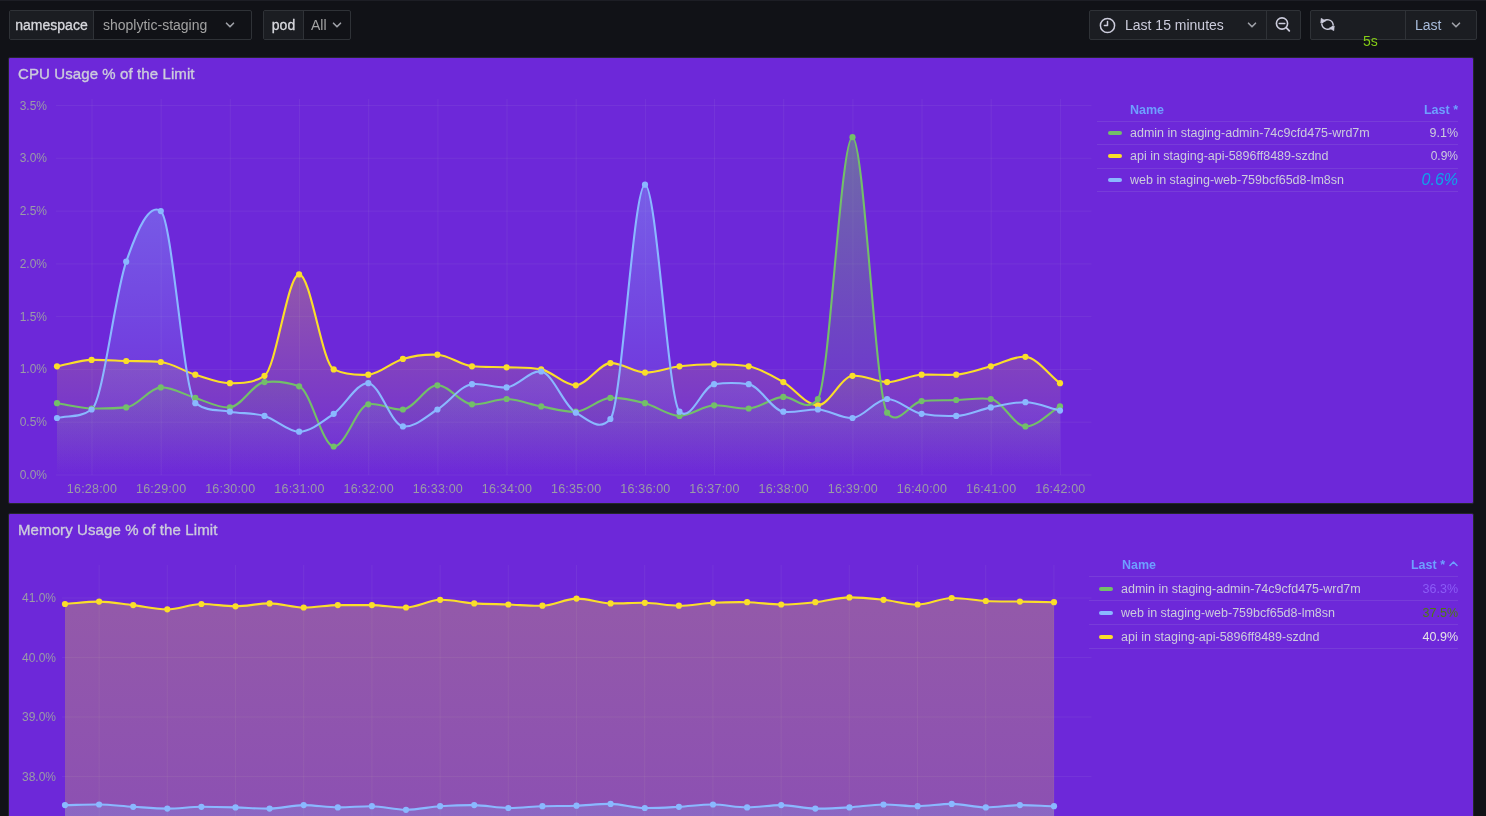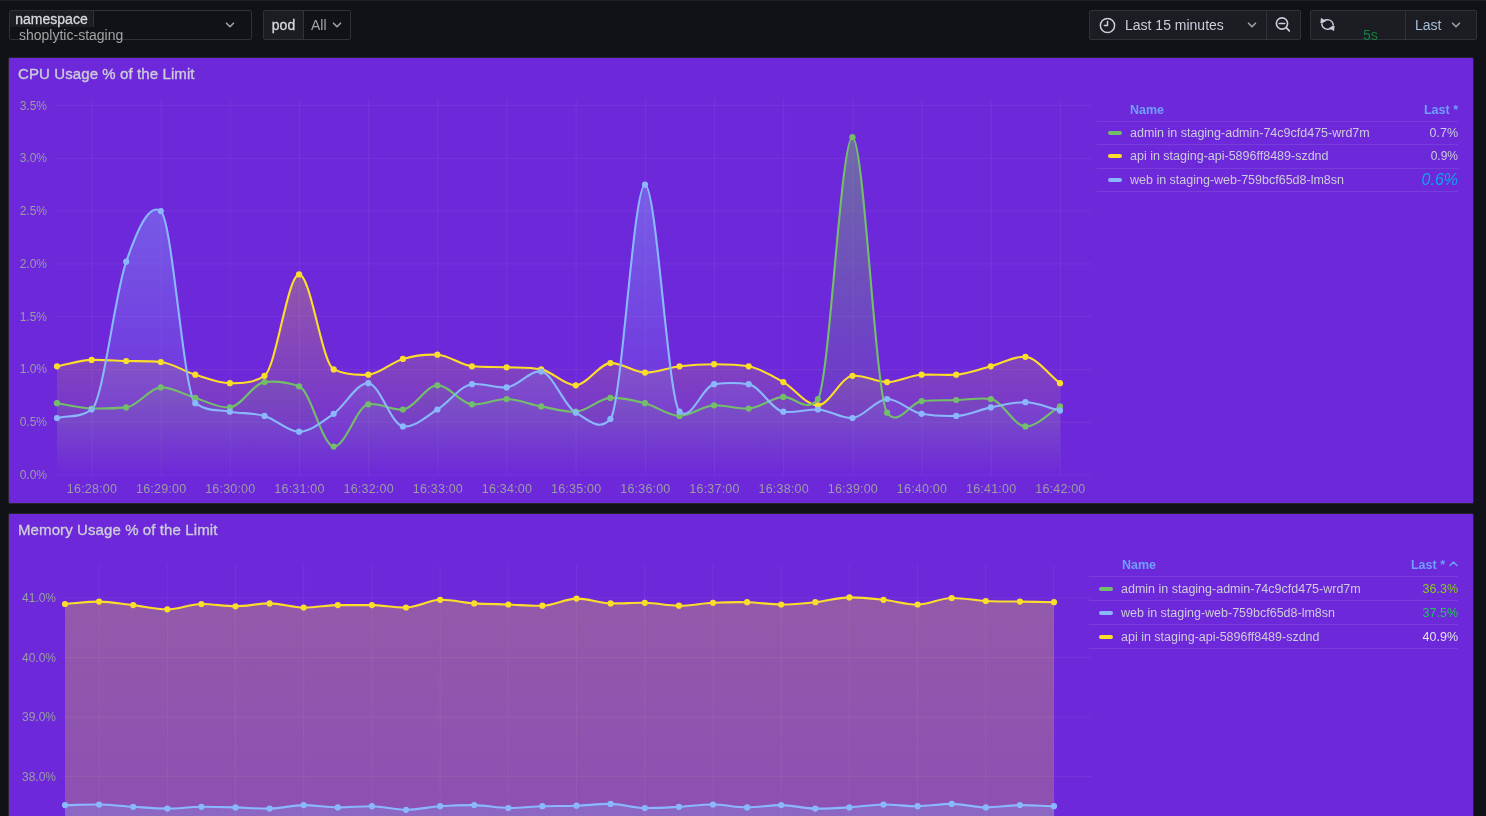--- a/index.html
+++ b/index.html
@@ -12,21 +12,21 @@
   border-radius:2px; background:#111217; display:flex; align-items:stretch; }
 .ctl .lab { background:#1b1d22; display:flex; align-items:center; justify-content:center;
   color:#d8d9de; font-size:14px; font-weight:500; border-right:1px solid #2f3237; flex:none; -webkit-text-stroke:0.3px #d8d9de; }
 .ctl .val { display:flex; align-items:center; color:#a3a3a3; font-size:14px; white-space:nowrap; }
 .btngrp { position:absolute; top:10px; height:30px; border:1px solid #2f3237;
   border-radius:2px; background:#1b1d22; }
 </style></head>
 <body>
 <div style="position:absolute;left:0;top:0;width:1486px;height:1px;background:rgba(204,204,220,0.07);"></div>
 
-<div class="ctl" style="left:9px; width:243px;flex-direction:column;">
+<div class="ctl" style="left:9px; width:243px;">
   <div class="lab" style="width:84px;">namespace</div>
   <div class="val" style="padding-left:9px;">shoplytic-staging</div>
 </div>
 <svg style="position:absolute;left:224px;top:19px" width="12" height="12" viewBox="0 0 12 12">
     <path d="M2.5 4.2 L6 7.8 L9.5 4.2" fill="none" stroke="#9fa1a8" stroke-width="1.6" stroke-linecap="round" stroke-linejoin="round"></path>
   </svg>
 <div class="ctl" style="left:263px; width:88px;">
   <div class="lab" style="width:40px;">pod</div>
   <div class="val" style="padding-left:7px;">All</div>
 </div>
@@ -49,21 +49,21 @@
     <line x1="12.2" y1="11.7" x2="15.3" y2="14.8" stroke="#ccccdc" stroke-width="1.8" stroke-linecap="round"></line>
   </svg>
 <div class="btngrp" style="left:1309.5px; width:167px;"></div>
 <div style="position:absolute;left:1405px;top:10px;width:1px;height:30px;background:#2f3237;"></div>
 <svg style="position:absolute;left:1319px;top:16px" width="17" height="17" viewBox="0 0 24 24">
     <path d="M4.6 9.3 A8.4 8.4 0 0 1 20.1 12.9" fill="none" stroke="#ccccdc" stroke-width="2" stroke-linecap="round"></path>
     <path d="M2.4 9.9 L3.1 3.3 L9.4 7.0 Z" fill="#ccccdc" stroke="#ccccdc" stroke-width="0.8" stroke-linejoin="round"></path>
     <path d="M19.4 14.7 A8.4 8.4 0 0 1 3.9 11.1" fill="none" stroke="#ccccdc" stroke-width="2" stroke-linecap="round"></path>
     <path d="M21.6 14.1 L20.9 20.7 L14.6 17.0 Z" fill="#ccccdc" stroke="#ccccdc" stroke-width="0.8" stroke-linejoin="round"></path>
   </svg>
-<span style="position:absolute;left:1363px;top:27px;font-size:14px;color:#15803d;font-weight:500;">5s</span>
+<span style="position:absolute;left:1363px;top:33px;font-size:14px;color:#84cc16;font-weight:500;">5s</span>
 <span style="position:absolute;left:1415px;top:17px;font-size:14px;color:#a9bcdc;font-weight:500;">Last</span>
 <svg style="position:absolute;left:1450px;top:19px" width="12" height="12" viewBox="0 0 12 12">
     <path d="M2.5 4.2 L6 7.8 L9.5 4.2" fill="none" stroke="#9fa1a8" stroke-width="1.6" stroke-linecap="round" stroke-linejoin="round"></path>
   </svg>
 
 <div class="panel" style="top:57px; height:447px;">
     <span class="ptitle">CPU Usage % of the Limit</span>
   </div>
 <div class="panel" style="top:513px; height:317px;">
     <span class="ptitle">Memory Usage % of the Limit</span>
@@ -324,21 +324,21 @@
 </svg>
 <div style="position:absolute;left:1097px;top:0;width:389px;">
     <div style="position:absolute;left:0;right:28px;top:98.5px;">
 <div style="height:23.4px;display:flex;align-items:center;border-bottom:1px solid rgba(204,204,220,0.13);padding-left:33px;">
 <span style="color:#6e9fff;font-weight:700;font-size:12.5px;">Name</span>
 <span style="margin-left:auto;color:#6e9fff;font-weight:700;font-size:12.5px;">Last&nbsp;*</span>
       </div>
       <div style="height:23.4px;display:flex;align-items:center;border-bottom:1px solid rgba(204,204,220,0.13);">
 <span style="width:14px;height:4px;border-radius:2px;background:#73bf69;margin-left:11px;margin-right:8px;flex:none;"></span>
 <span style="color:#ccccdc;font-size:12.5px;white-space:nowrap;">admin in staging-admin-74c9cfd475-wrd7m</span>
-<span style="margin-left:auto;color:#ccccdc;font-size:12.5px;">0.7%</span>
+<span style="margin-left:auto;color:#ccccdc;font-size:12.5px;">9.1%</span>
       </div>
       <div style="height:23.4px;display:flex;align-items:center;border-bottom:1px solid rgba(204,204,220,0.13);">
 <span style="width:14px;height:4px;border-radius:2px;background:#fade2a;margin-left:11px;margin-right:8px;flex:none;"></span>
 <span style="color:#ccccdc;font-size:12.5px;white-space:nowrap;">api in staging-api-5896ff8489-szdnd</span>
 <span style="margin-left:auto;color:#ccccdc;font-size:12px;">0.9%</span>
       </div>
       <div style="height:23.4px;display:flex;align-items:center;border-bottom:1px solid rgba(204,204,220,0.13);">
 <span style="width:14px;height:4px;border-radius:2px;background:#8ab8ff;margin-left:11px;margin-right:8px;flex:none;"></span>
 <span style="color:#ccccdc;font-size:12.5px;white-space:nowrap;">web in staging-web-759bcf65d8-lm8sn</span>
 <span style="margin-left:auto;color:#0ea5e9;font-size:16px;font-style:italic;">0.6%</span>
@@ -349,25 +349,25 @@
     <div style="position:absolute;left:0;right:28px;top:553.5px;">
 <div style="height:23.9px;display:flex;align-items:center;border-bottom:1px solid rgba(204,204,220,0.13);padding-left:33px;">
 <span style="color:#6e9fff;font-weight:700;font-size:12.5px;">Name</span>
 <span style="margin-left:auto;color:#6e9fff;font-weight:700;font-size:12.5px;">Last&nbsp;*<svg style="display:inline-block;vertical-align:1px;margin-left:4px" width="9" height="8" viewBox="0 0 9 8">
             <path d="M1 5.5 L4.5 2 L8 5.5" fill="none" stroke="#6e9fff" stroke-width="1.5" stroke-linecap="round" stroke-linejoin="round"></path>
           </svg></span>
       </div>
       <div style="height:23.9px;display:flex;align-items:center;border-bottom:1px solid rgba(204,204,220,0.13);">
 <span style="width:14px;height:4px;border-radius:2px;background:#73bf69;margin-left:10px;margin-right:8px;flex:none;"></span>
 <span style="color:#ccccdc;font-size:12.5px;white-space:nowrap;">admin in staging-admin-74c9cfd475-wrd7m</span>
-<span style="margin-left:auto;color:#84cc16;font-size:12.5px;">36.3%</span>
+<span style="margin-left:auto;color:#8b5cf6;font-size:12.5px;">36.3%</span>
       </div>
       <div style="height:23.9px;display:flex;align-items:center;border-bottom:1px solid rgba(204,204,220,0.13);">
 <span style="width:14px;height:4px;border-radius:2px;background:#8ab8ff;margin-left:10px;margin-right:8px;flex:none;"></span>
 <span style="color:#ccccdc;font-size:12.5px;white-space:nowrap;">web in staging-web-759bcf65d8-lm8sn</span>
-<span style="margin-left:auto;color:#22c55e;font-size:12.5px;">37.5%</span>
+<span style="margin-left:auto;color:#4d7c0f;font-size:12.5px;">37.5%</span>
       </div>
       <div style="height:23.9px;display:flex;align-items:center;border-bottom:1px solid rgba(204,204,220,0.13);">
 <span style="width:14px;height:4px;border-radius:2px;background:#fade2a;margin-left:10px;margin-right:8px;flex:none;"></span>
 <span style="color:#ccccdc;font-size:12.5px;white-space:nowrap;">api in staging-api-5896ff8489-szdnd</span>
 <span style="margin-left:auto;color:#e5e5e5;font-size:12.5px;">40.9%</span>
       </div>
     </div>
   </div>
 </body></html>

